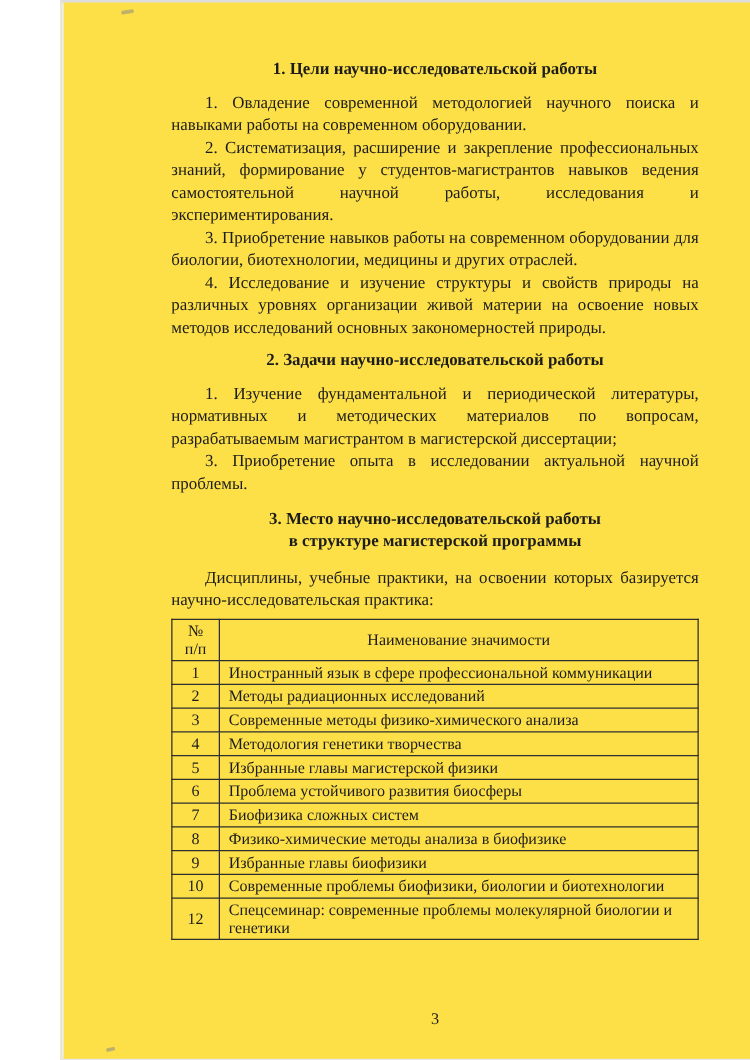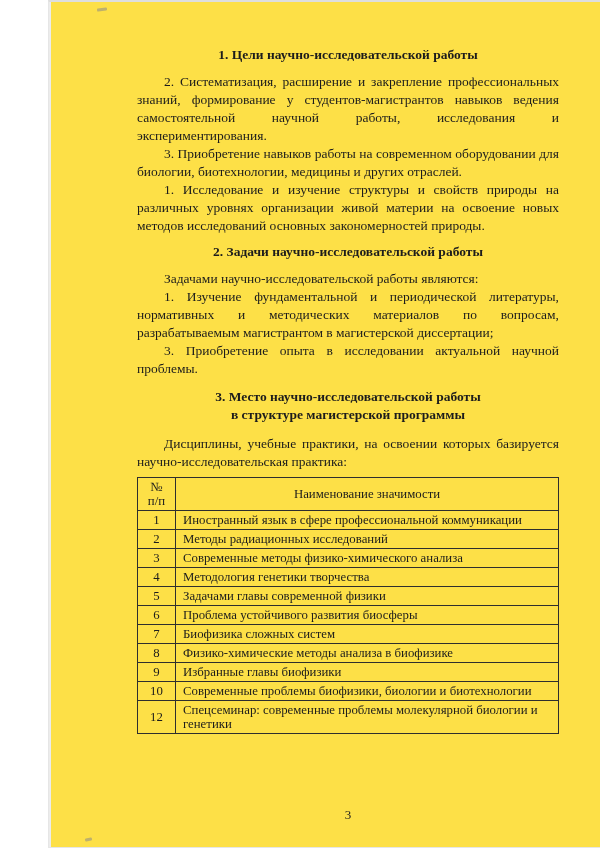--- a/index.html
+++ b/index.html
@@ -79,26 +79,26 @@
 
 <div class="page">
   <div class="scan-edge-left"></div>
   <div class="scan-mark tl"></div>
   <div class="scan-mark tr"></div>
   <div class="scan-mark bl"></div>
 
   <div class="content">
 
     <p class="heading h1">1. Цели научно-исследовательской работы</p>
+    <p class="para">1. Овладение современной методологией научного поиска и навыками работы на современном оборудовании.</p>
     <p class="para">2. Систематизация, расширение и закрепление профессиональных знаний, формирование у студентов-магистрантов навыков ведения самостоятельной научной работы, исследования и экспериментирования.</p>
     <p class="para">3. Приобретение навыков работы на современном оборудовании для биологии, биотехнологии, медицины и других отраслей.</p>
-    <p class="para">1. Исследование и изучение структуры и свойств природы на различных уровнях организации живой материи на освоение новых методов исследований основных закономерностей природы.</p>
+    <p class="para">4. Исследование и изучение структуры и свойств природы на различных уровнях организации живой материи на освоение новых методов исследований основных закономерностей природы.</p>
 
     <p class="heading h2">2. Задачи научно-исследовательской работы</p>
-    <p class="para">Задачами научно-исследовательской работы являются:</p>
     <p class="para">1. Изучение фундаментальной и периодической литературы, нормативных и методических материалов по вопросам, разрабатываемым магистрантом в магистерской диссертации;</p>
     <p class="para">3. Приобретение опыта в исследовании актуальной научной проблемы.</p>
 
     <p class="heading h3a">3. Место научно-исследовательской работы</p>
     <p class="heading h3b">в структуре магистерской программы</p>
     <p class="para after">Дисциплины, учебные практики, на освоении которых базируется научно-исследовательская практика:</p>
 
     <table class="disc">
       <thead>
         <tr>
@@ -121,21 +121,21 @@
         <tr>
           <td class="num">3</td>
           <td class="name">Современные методы физико-химического анализа</td>
         </tr>
         <tr>
           <td class="num">4</td>
           <td class="name">Методология генетики творчества</td>
         </tr>
         <tr>
           <td class="num">5</td>
-          <td class="name">Задачами главы современной физики</td>
+          <td class="name">Избранные главы магистерской физики</td>
         </tr>
         <tr>
           <td class="num">6</td>
           <td class="name">Проблема устойчивого развития биосферы</td>
         </tr>
         <tr>
           <td class="num">7</td>
           <td class="name">Биофизика сложных систем</td>
         </tr>
         <tr>

